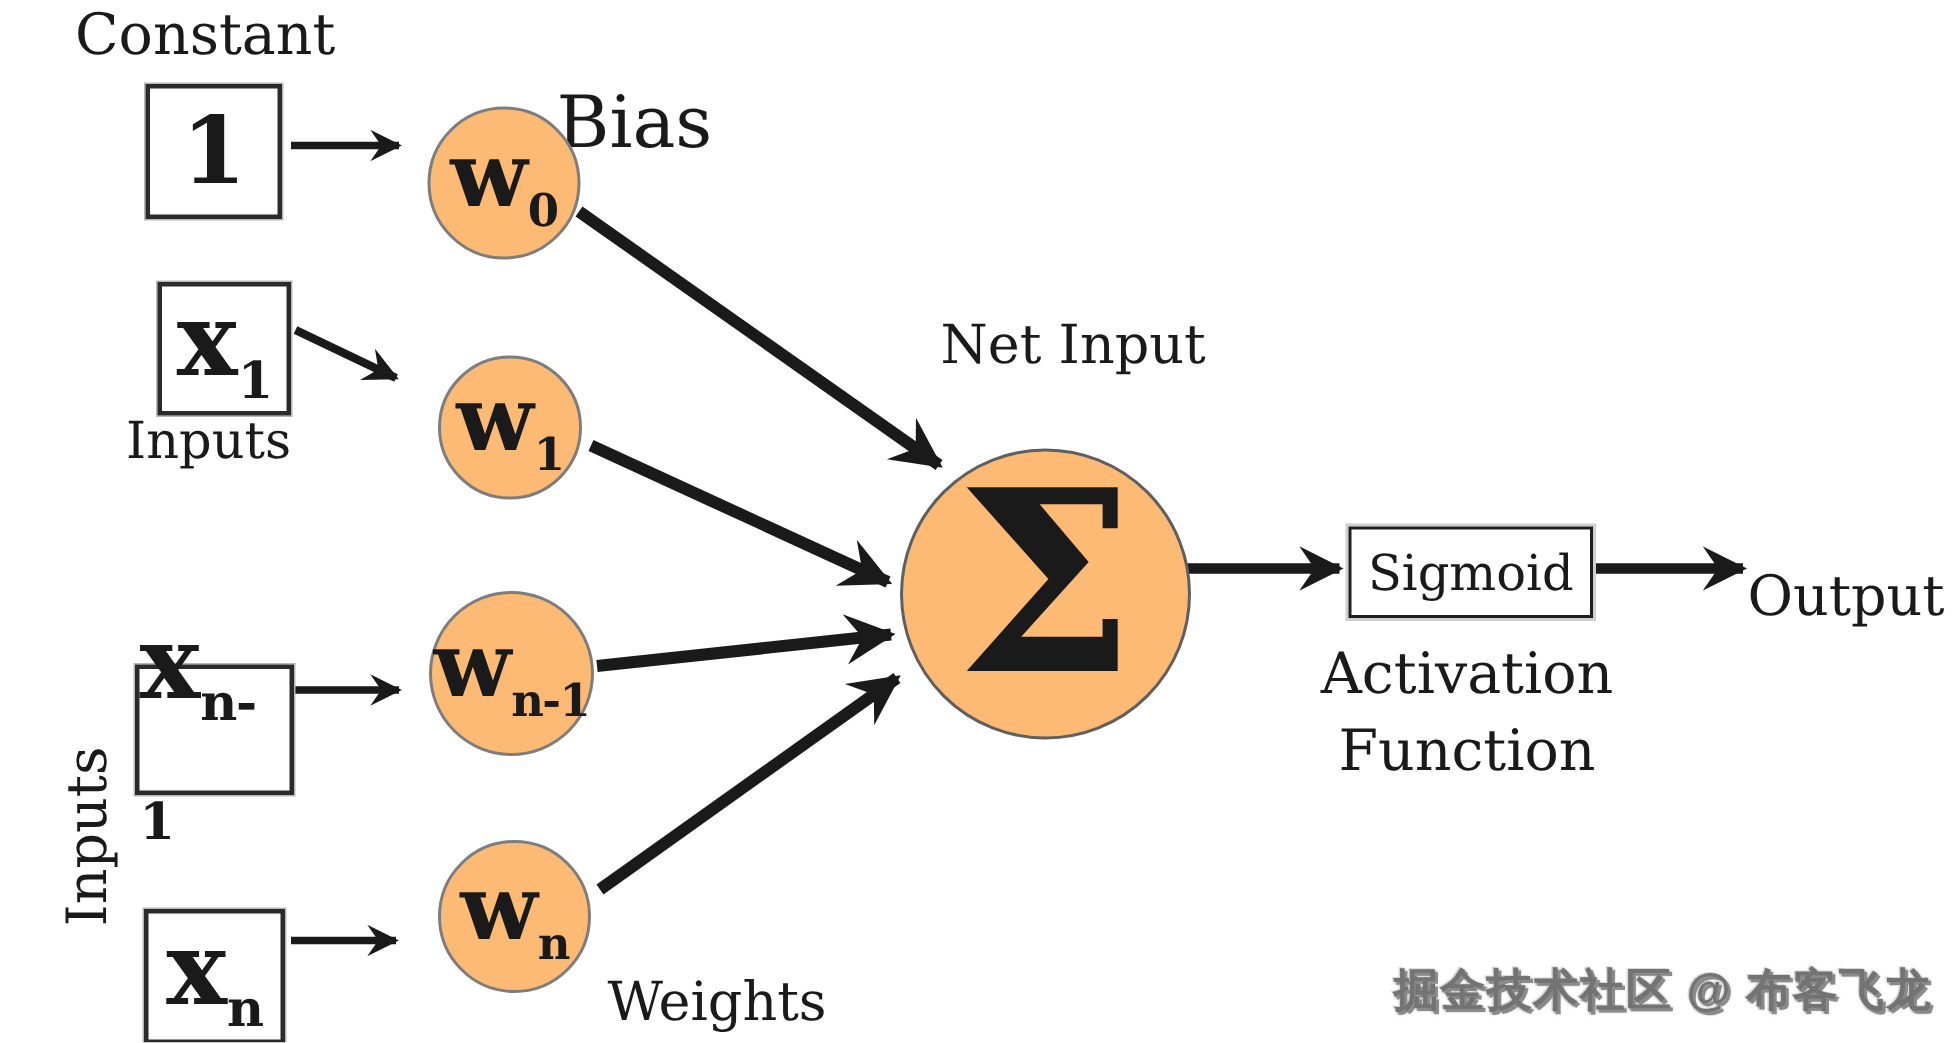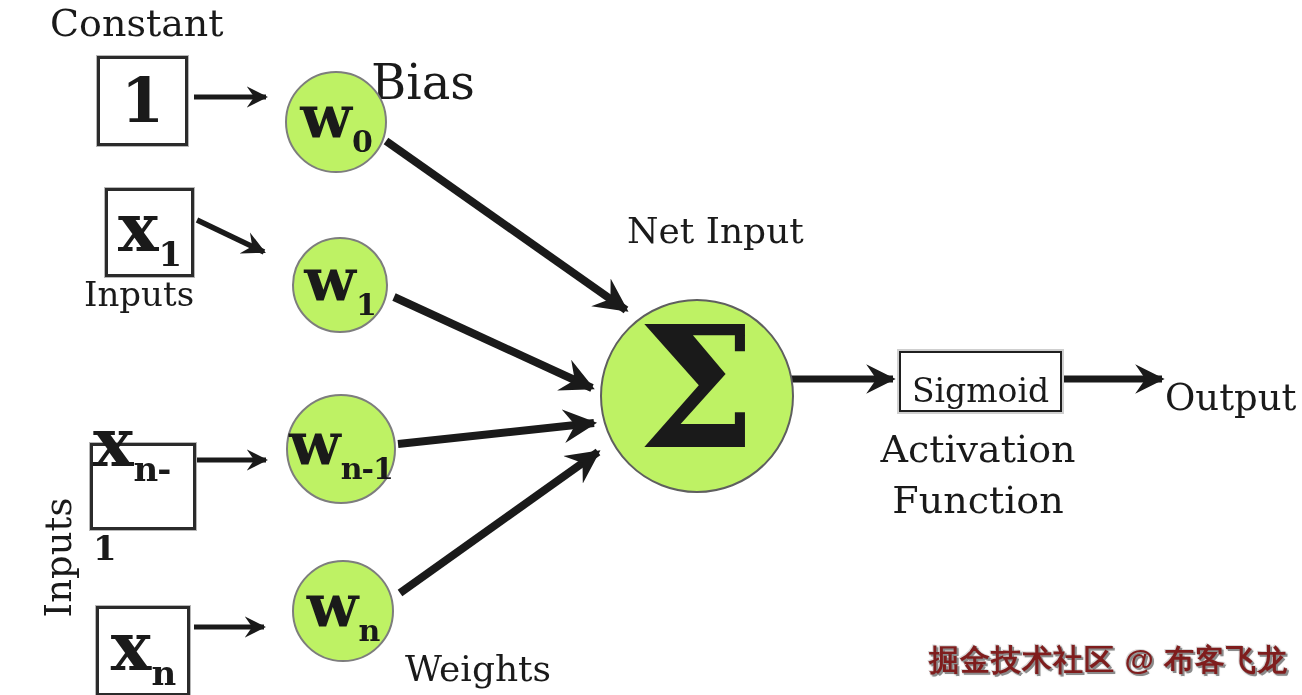--- a/index.html
+++ b/index.html
@@ -25,39 +25,39 @@
     box-shadow:0 0 0 1px #b7b7b7;display:flex;align-items:center;justify-content:center;
   }
   .box-one{left:97px;top:56px;width:85px;height:84px;}
   .box-x1{left:105px;top:188px;width:83px;height:83px;}
   .box-xn1{left:90px;top:443px;width:100px;height:81px;}
   .box-xn{left:96px;top:606px;width:88px;height:84px;}
   .node-one{font-size:62px;font-weight:bold;line-height:1;}
   .node-x{font-size:68px;font-weight:bold;line-height:1;}
   .node-x sub,.node-w sub{font-size:0.5em;font-weight:bold;line-height:1;vertical-align:-0.45em;letter-spacing:-1px;}
   .circle{
-    position:absolute;z-index:2;background:#bef264;border:2px solid #7d7d7d;border-radius:50%;
+    position:absolute;z-index:2;background:#fdba74;border:2px solid #7d7d7d;border-radius:50%;
     display:flex;align-items:center;justify-content:center;
   }
   .c-w0{left:285px;top:71px;width:98px;height:98px;}
   .c-w1{left:292px;top:237px;width:92px;height:92px;}
   .c-wn1{left:286px;top:394px;width:106px;height:106px;}
   .c-wn{left:292px;top:560px;width:98px;height:98px;}
   .node-w{font-size:60px;font-weight:bold;line-height:1;}
   .c-sum{left:600px;top:299px;width:190px;height:190px;border-color:#5f5f5f;border-width:2px;}
   .node-sum{font-size:168px;font-weight:bold;line-height:1;transform:translateY(-8px);}
   .sigmoid-box{
     position:absolute;z-index:2;left:899px;top:351px;width:159px;height:57px;
     background:#fff;border:2px solid #1f1f1f;box-shadow:0 0 0 2px #cfcfcf;
-    display:flex;align-items:flex-end;justify-content:center;font-size:33px;
+    display:flex;align-items:center;justify-content:center;font-size:33px;
   }
   .watermark{
     position:absolute;z-index:3;right:14px;top:640px;
     font-family:"Liberation Sans","DejaVu Sans",sans-serif;font-weight:bold;font-size:30px;
-    color:#7f1d1d;text-shadow:2px 2px 0 #8a8a8a,-1px -1px 0 #d8d8d8,1px 1px 2px #777777;
+    color:#737373;text-shadow:2px 2px 0 #8a8a8a,-1px -1px 0 #d8d8d8,1px 1px 2px #777777;
     letter-spacing:1px;white-space:nowrap;
   }
 </style>
 </head>
 <body>
 
 <div class="canvas">
 
   <svg class="wires" viewBox="0 0 1302 695" xmlns="http://www.w3.org/2000/svg">
     <defs>

